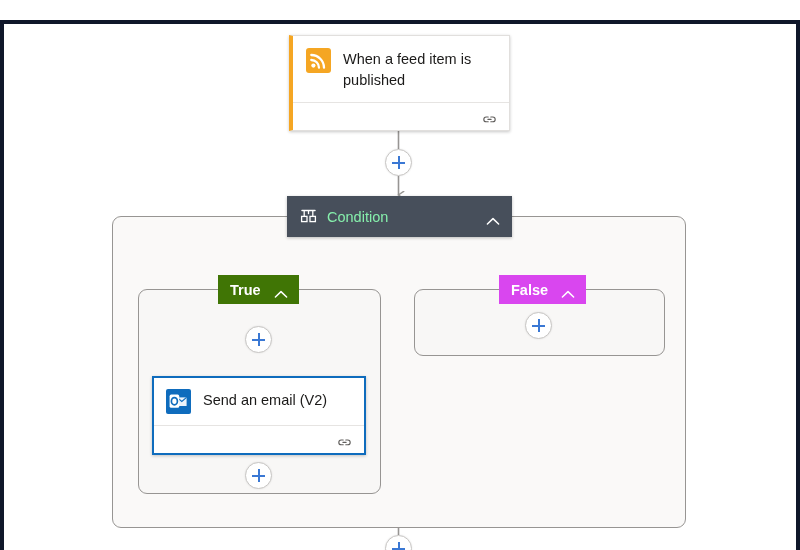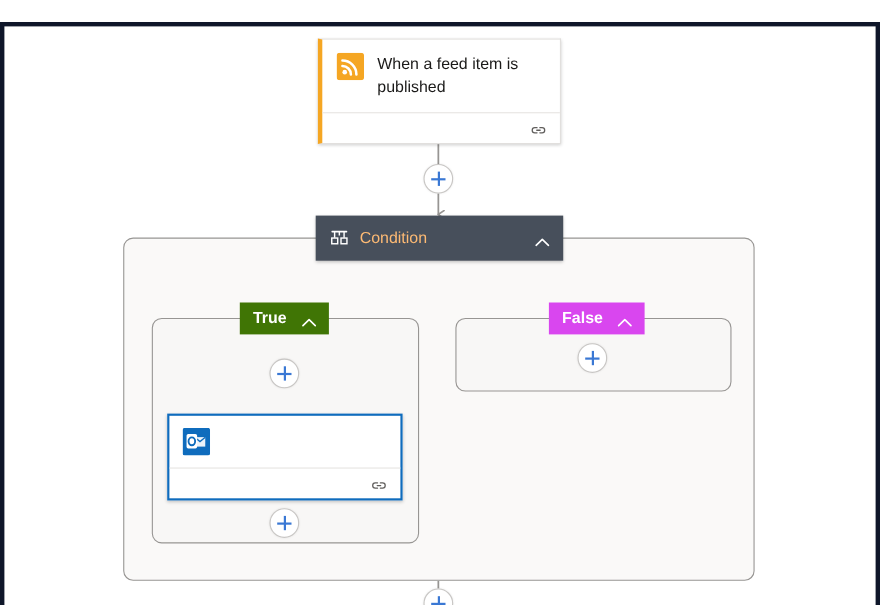--- a/index.html
+++ b/index.html
@@ -90,21 +90,21 @@
     height: 41px;
     background: #474f5b;
     box-sizing: border-box;
     display: flex;
     align-items: center;
     padding: 0 12px 0 13px;
     box-shadow: 0 1px 3px rgba(0,0,0,0.25);
     z-index: 5;
   }
   #condition .cond-label {
-    color: #fdba74;
+    color: #86efac;
     font-size: 14.5px;
     margin-left: 10px;
     flex: 1 1 auto;
   }
   .chev {
     display: block;
     width: 14px;
     height: 9px;
     flex: 0 0 auto;
   }
@@ -301,20 +301,21 @@
     <div class="card-body">
       <span class="icon-tile">
         <svg viewBox="0 0 25 25" width="25" height="25" xmlns="http://www.w3.org/2000/svg">
           <rect x="0" y="0" width="25" height="25" rx="2" fill="#0f6cbd"></rect>
           <rect x="11.0" y="8.4" width="9.6" height="8.6" fill="#ffffff" opacity="0.92"></rect>
           <path d="M11.0,8.4 L15.8,12.4 L20.6,8.4" fill="none" stroke="#0f6cbd" stroke-width="1.2"></path>
           <rect x="3.6" y="5.6" width="9.6" height="13.2" rx="1.6" fill="#ffffff"></rect>
           <ellipse cx="8.4" cy="12.2" rx="3.0" ry="3.6" fill="none" stroke="#0f6cbd" stroke-width="1.7"></ellipse>
         </svg>
       </span>
+      <div class="card-title">Send an email (V2)</div>
     </div>
     <div class="card-foot">
       <span class="link-ico">
         <svg viewBox="0 0 16 12" width="15" height="11" xmlns="http://www.w3.org/2000/svg">
           <path d="M6.6,3.3 L4.4,3.3 A2.6,2.6 0 0 0 4.4,8.5 L6.6,8.5" fill="none" stroke="#605e5c" stroke-width="1.25" stroke-linecap="round"></path>
           <path d="M9.4,3.3 L11.6,3.3 A2.6,2.6 0 0 1 11.6,8.5 L9.4,8.5" fill="none" stroke="#605e5c" stroke-width="1.25" stroke-linecap="round"></path>
           <line x1="6.3" y1="5.9" x2="9.7" y2="5.9" stroke="#605e5c" stroke-width="1.25" stroke-linecap="round"></line>
         </svg>
       </span>
     </div>

